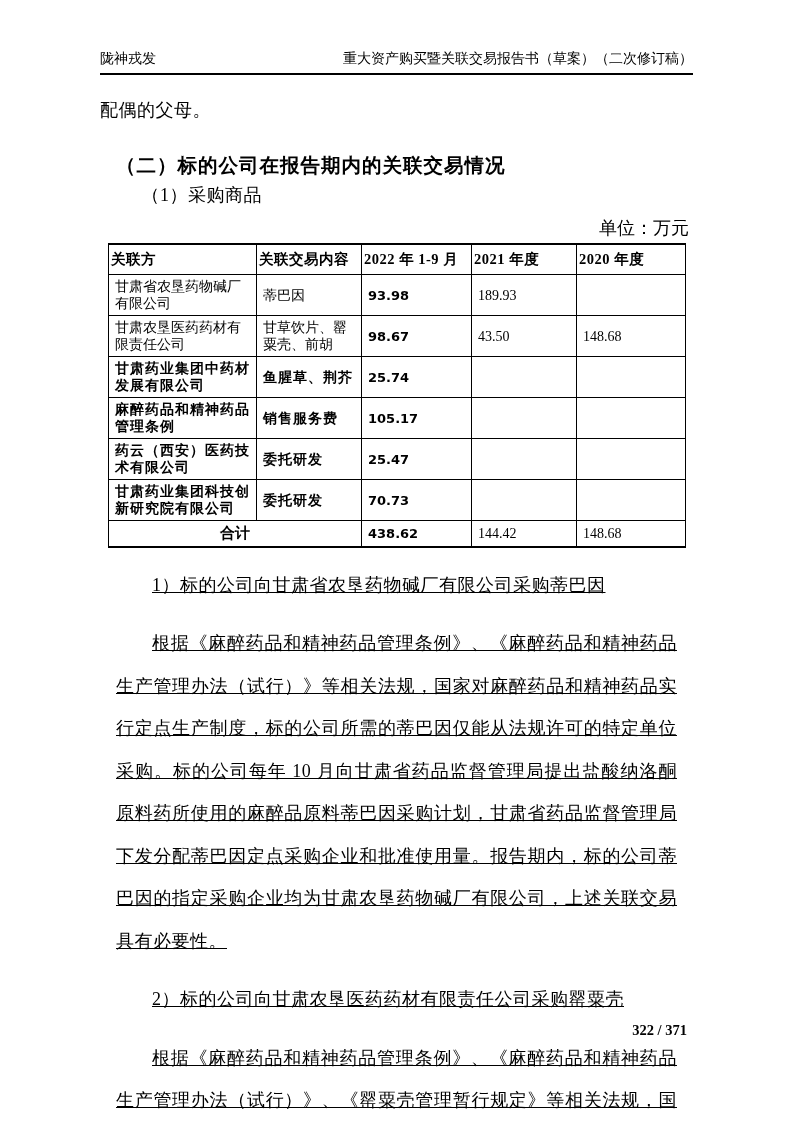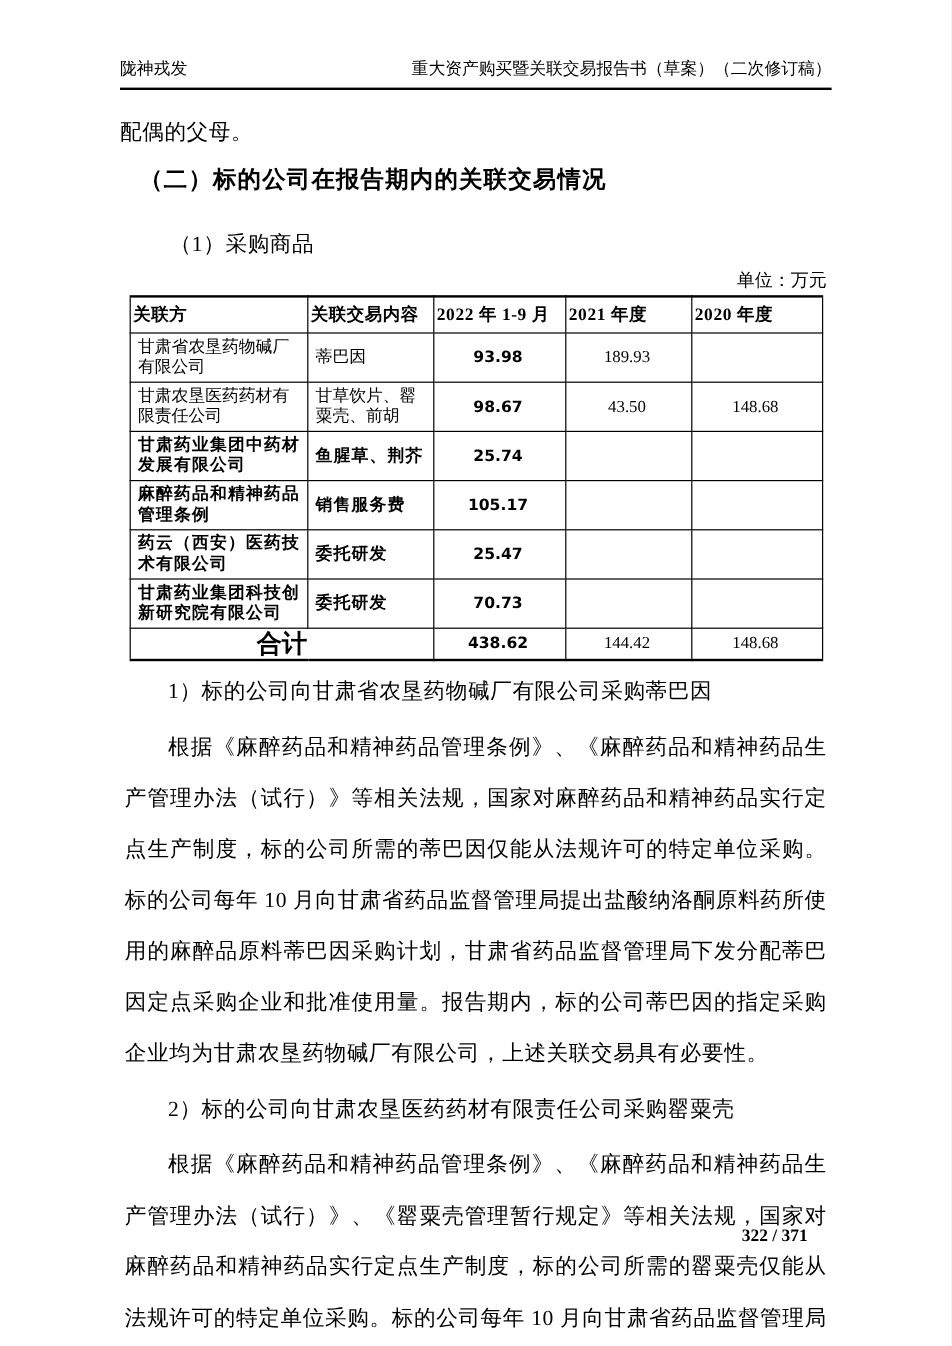--- a/index.html
+++ b/index.html
@@ -15,68 +15,68 @@
     position: absolute; left: 100px; right: 100px; top: 50px;
     display: flex; justify-content: space-between; align-items: flex-end;
     padding-bottom: 5px; border-bottom: 2px solid #000;
     font-size: 14px; line-height: 18px;
   }
   .content { position: absolute; left: 100px; right: 100px; top: 88px; }
 
   .intro { font-size: 18px; margin-top: 10px; letter-spacing: 0.5px; }
 
   .sec-heading {
-    margin-top: 14px;
+    margin-top: 30px;
     font-family: "Liberation Sans", "DejaVu Sans", sans-serif;
     font-weight: bold; font-size: 19.5px; letter-spacing: 1px;
     padding-left: 16px;
   }
   .sub-item { font-size: 18px; letter-spacing: 0.5px; }
   .sub1 { margin-top: 36px; text-indent: 2.6em; }
-  .sub2 { margin-top: 28px; text-indent: 2.3em; font-family: Liberation Serif, serif; }
+  .sub2 { margin-top: 4px; text-indent: 2.3em; font-family: Liberation Serif, serif; }
 
-  .unit-line { text-align: right; font-size: 15px; margin: 9px 4px 3px 0; }
+  .unit-line { text-align: right; font-size: 18px; margin: 9px 4px 3px 0; }
 
   table.rp {
     table-layout: fixed; border-collapse: collapse;
     width: 577px; margin-left: 8px;
     border-top: 2.5px solid #000; border-bottom: 2.5px solid #000;
     font-size: 14px;
   }
   table.rp col.c1 { width: 148px; }
   table.rp col.c2 { width: 105px; }
   table.rp col.c3 { width: 110px; }
   table.rp col.c4 { width: 105px; }
   table.rp col.c5 { width: 109px; }
   table.rp th, table.rp td { border: 1px solid #000; }
   table.rp th {
     font-size: 14.5px; font-weight: bold; text-align: left;
     padding: 5px 2px; letter-spacing: 0.5px;
   }
   table.rp td { padding: 3px 6px; line-height: 17px; vertical-align: middle; }
-  table.rp td.r { text-align: center; padding-right: 9px; }
+  table.rp td.r { text-align: left; padding-right: 9px; }
   table.rp td.num2022 {
     font-family: "DejaVu Sans", "Liberation Sans", sans-serif;
     font-weight: bold; font-size: 13px;
   }
   table.rp tr.revised td.txt {
     font-weight: bold; letter-spacing: 1px;
   }
   table.rp tfoot td.total-label {
-    text-align: center; font-weight: bold; font-size: 21px; padding: 4px 14px;
+    text-align: center; font-weight: bold; font-size: 15px; padding: 4px 14px;
   }
 
   .body-text { font-size: 18px; line-height: 2.36; letter-spacing: 0.5px; }
-  .body-text p { margin: 4px; }
+  .body-text p { margin: 16px; text-decoration: underline; }
   .body-text .para { text-align: justify; text-indent: 2em; }
   .body-text .num-heading { text-indent: 2em; }
   .after-table { margin-top: 10px; }
 
   .page-number {
-    position: absolute; top: 1022px; right: 120px;
+    position: absolute; top: 1022px; right: 106px;
     font-weight: bold; font-size: 14.5px;
   }
 </style>
 </head>
 <body>
 
 <div class="page">
 
   <div class="doc-header">
     <span>陇神戎发</span>

